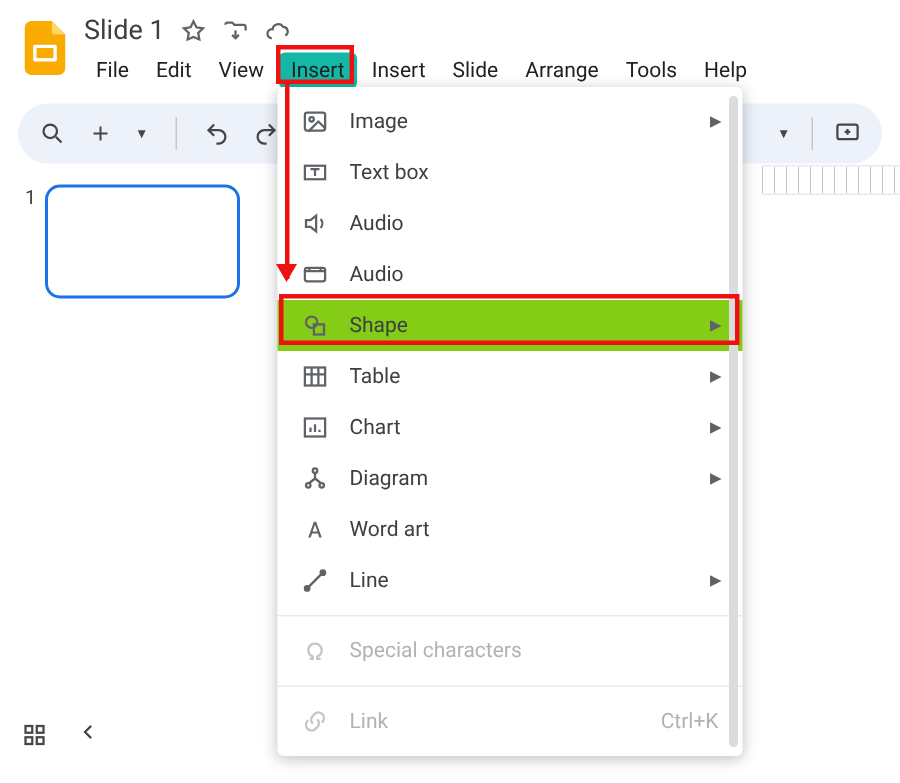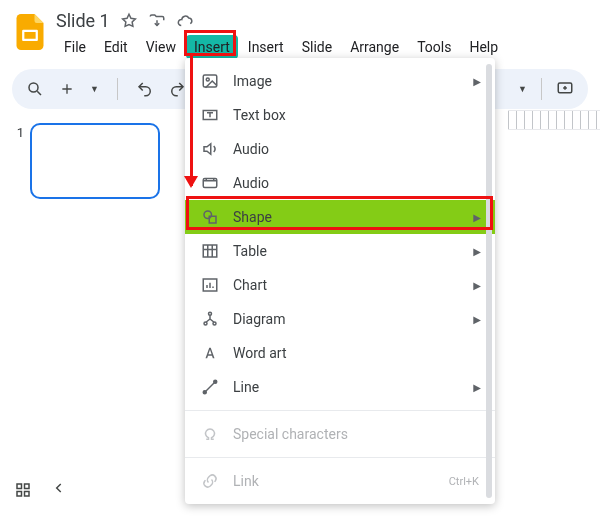--- a/index.html
+++ b/index.html
@@ -31,21 +31,21 @@
   .bottom-icon { width: 18px; height: 18px; }
 
   .dropdown { position: absolute; left: 185px; top: 58px; width: 310px; background: #fff; border-radius: 4px; box-shadow: 0 2px 10px rgba(0,0,0,0.25); padding: 6px 0; z-index: 50; }
   .dropdown .scroll { position: absolute; right: 3px; top: 6px; bottom: 6px; width: 6px; background: #dadce0; border-radius: 3px; }
   .dd-item { display: flex; align-items: center; height: 34px; padding: 0 30px 0 16px; gap: 14px; color: #3c4043; position: relative; }
   .dd-item.hover { background: #84cc16; }
   .dd-item.disabled { color: #b0b2b5; }
   .dd-icon { width: 18px; height: 18px; display: inline-flex; align-items: center; justify-content: center; color: #5f6368; }
   .dd-item.disabled .dd-icon { color: #c3c5c8; }
   .dd-sub { position: absolute; right: 14px; font-size: 10px; color: #5f6368; }
-  .dd-short { position: absolute; right: 16px; font-size: 11px; color: #b0b2b5; }
+  .dd-short { position: absolute; right: 16px; font-size: 14px; color: #b0b2b5; }
   .dd-divider { height: 1px; background: #e8eaed; margin: 6px 0; }
 
   
   .annot-box { position: absolute; border: 3px solid #e11; background: transparent; pointer-events: none; z-index: 60; }
   .annot-arrow { position: absolute; left: 190px; top: 54px; width: 3px; height: 132px; background: #e11; z-index: 60; pointer-events: none; }
   .annot-arrow::after { content: ""; position: absolute; bottom: -2px; left: -6px; border-left: 7px solid transparent; border-right: 7px solid transparent; border-top: 12px solid #e11; }
 
   .ruler { position: absolute; right: 0; top: 110px; height: 20px; width: 92px; border-top: 1px solid #dadce0; border-bottom: 1px solid #dadce0; background: repeating-linear-gradient(to right, #9aa0a6 0 1px, transparent 1px 8px); opacity: .6; }
 
   svg { display: block; }

